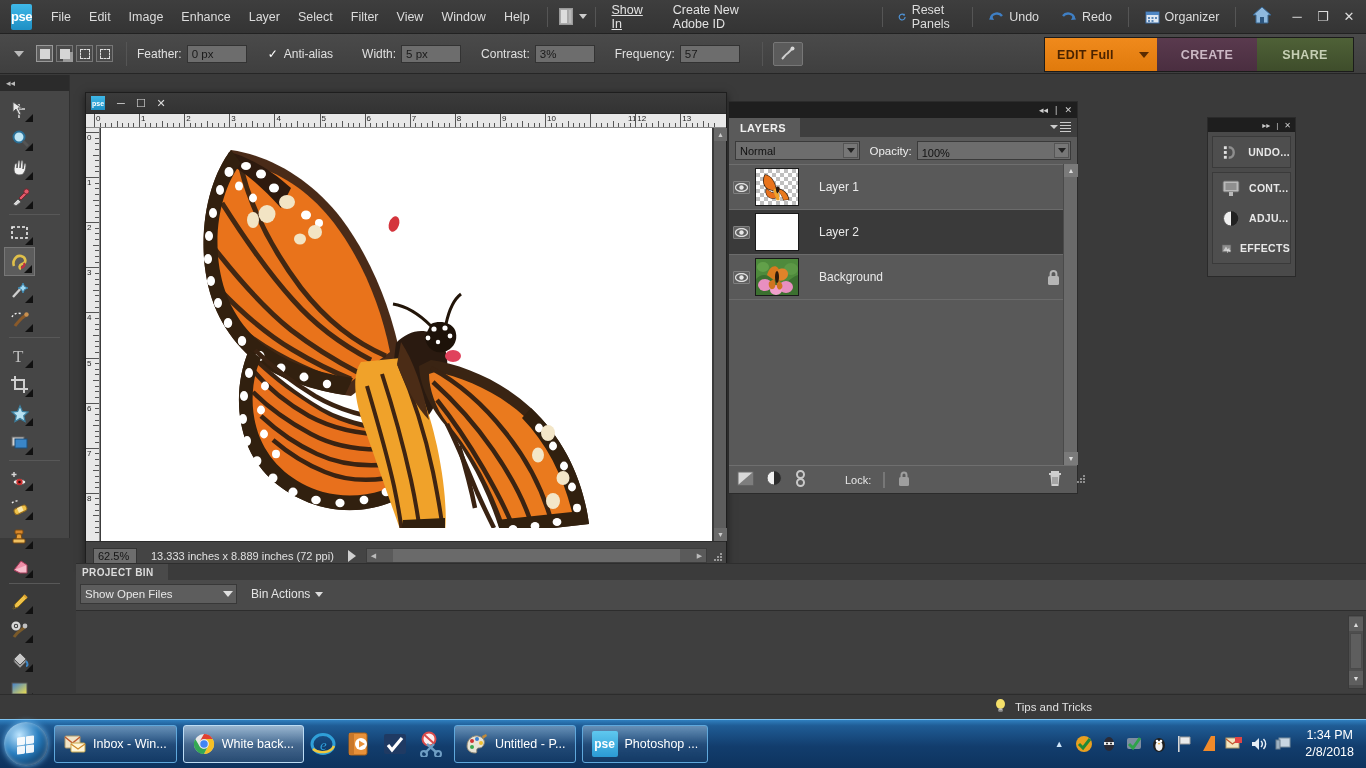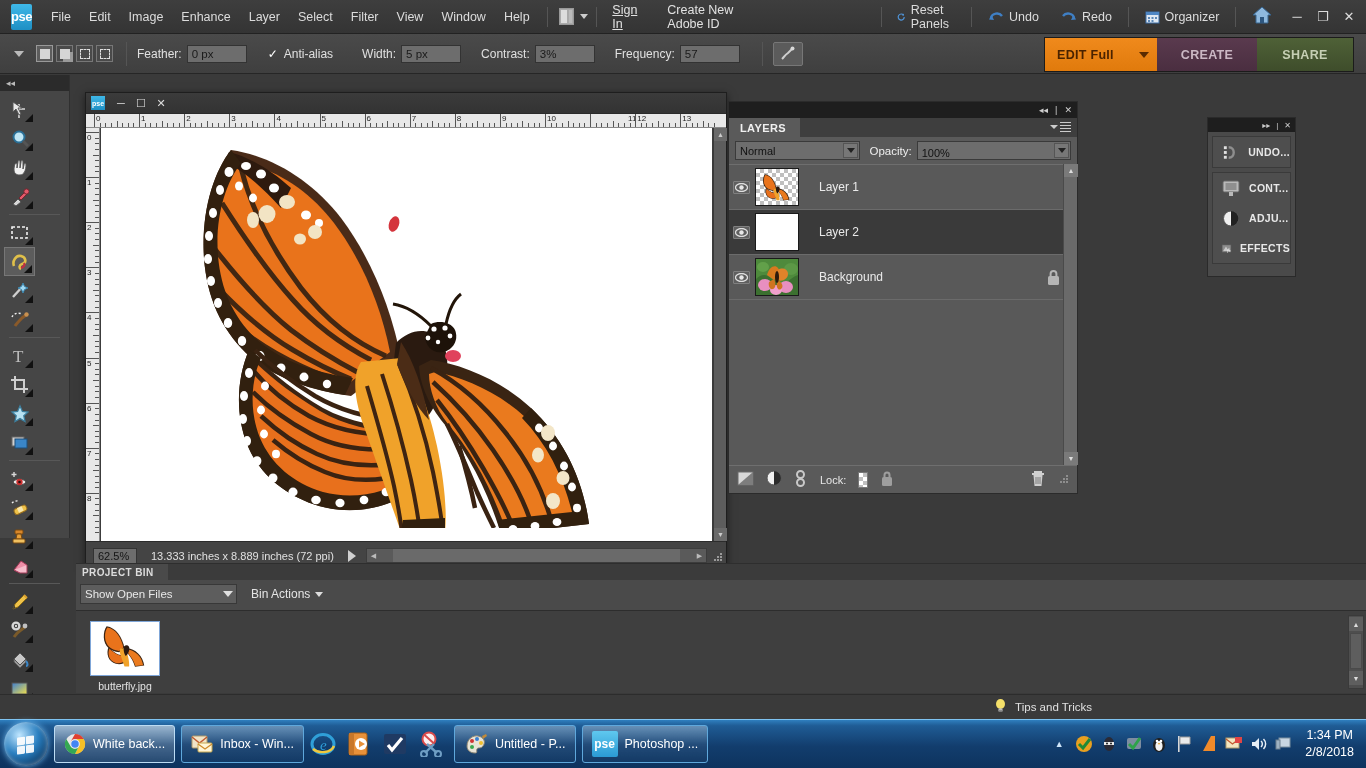--- a/index.html
+++ b/index.html
@@ -263,21 +263,21 @@
       <div class="menu-item">Window</div>
       <div class="menu-item">Help</div>
     </div>
   <div class="mb-sep"></div>
   <div class="layout-btn">
       <i class="a"></i>
       <i class="b"></i>
     </div>
   <div class="caret-dn"></div>
   <div class="mb-sep"></div>
-  <div class="link-txt u">Sign In</div>
+  <div class="link-txt u">Show In</div>
   <div class="link-txt" style="margin-left:14px;">Create New Adobe ID</div>
   <div class="mb-sep" style="margin-left:130px;"></div>
 
   <div class="icon-lbl">
     <svg width="14" height="14" viewBox="0 0 14 14">
       <path d="M11 4a5 5 0 1 0 1 3" fill="none" stroke="#4f93d6" stroke-width="2"></path>
       <path d="M11 1 L11.5 5 L8 4.2 Z" fill="#4f93d6"></path>
     </svg>
     <span>Reset Panels</span>
   </div>
@@ -1060,21 +1060,21 @@
           <circle cx="8" cy="8" r="7" fill="#f0f0f0" stroke="#555"></circle>
           <path d="M8 1 A7 7 0 0 1 8 15 Z" fill="#2b2b2b"></path>
         </svg>
     </span>
     <span>
       <svg width="11" height="17" viewBox="0 0 11 17">
           <rect x="2" y="1" width="7" height="7" rx="3.5" fill="none" stroke="#c9c9c9" stroke-width="2"></rect>
           <rect x="2" y="9" width="7" height="7" rx="3.5" fill="none" stroke="#c9c9c9" stroke-width="2"></rect>
         </svg>
     </span>
-    <span class="lbl" style="margin-left:2px;">Lock:</span>
+    <span class="lbl" style="margin-left:27px;">Lock:</span>
     <span class="checker" style="width:16px;height:16px;border:1px solid #777;display:inline-block;"></span>
     <span>
       <svg width="14" height="17" viewBox="0 0 14 17">
           <rect x="2" y="7" width="10" height="9" rx="1.5" fill="#9e9e9e"></rect>
           <path d="M4.5 7 V5 a2.5 2.5 0 0 1 5 0 V7" fill="none" stroke="#9e9e9e" stroke-width="2"></path>
         </svg>
     </span>
     <span style="margin-left:125px;">
       <svg width="14" height="17" viewBox="0 0 14 17">
           <rect x="3" y="1" width="8" height="2" fill="#d0d0d0"></rect>
@@ -1156,38 +1156,20 @@
     <div class="pb-sel">
       <span>Show Open Files</span>
       <span class="dd"></span>
     </div>
     <div class="pb-actions">
       <span>Bin Actions</span>
       <span style="width:0;height:0;border-left:4px solid transparent;border-right:4px solid transparent;border-top:5px solid #ddd;"></span>
     </div>
   </div>
   <div class="pb-strip">
-    <div class="pb-thumb">
-      <div class="tb">
-        <svg width="68" height="53" viewBox="0 0 68 53">
-          <rect width="68" height="53" fill="#fff"></rect>
-          <g transform="translate(2,2) scale(0.105)">
-            <path d="M130 22 C112 45 100 85 103 130 C106 170 120 200 145 225 C170 248 205 262 250 268 L300 230 C290 180 270 130 240 90 C212 54 172 28 130 22 Z" fill="#3b2413"></path>
-            <path d="M137 34 C122 55 112 90 115 130 C118 167 131 194 153 216 C175 237 207 250 247 256 L289 224 C280 178 261 132 233 95 C208 62 174 40 137 34 Z" fill="#e9731b"></path>
-            <path d="M148 222 C136 250 134 285 146 316 C158 346 184 368 218 378 C254 388 292 380 320 356 L310 300 C280 300 248 294 222 280 C194 264 170 244 148 222 Z" fill="#3b2413"></path>
-            <path d="M156 236 C146 260 145 290 155 316 C166 343 188 362 218 371 C249 379 283 372 308 351 L300 304 C272 304 243 297 219 283 C194 268 173 252 156 236 Z" fill="#e8701c"></path>
-            <path d="M330 232 C360 236 400 252 430 280 C462 310 482 350 488 396 L400 406 C386 360 364 320 340 292 C326 274 318 252 318 238 Z" fill="#3a2413"></path>
-            <path d="M334 244 C362 249 397 264 424 289 C452 316 470 351 477 392 L404 400 C390 358 369 322 347 296 C334 280 328 260 328 246 Z" fill="#ea7a1e"></path>
-            <path d="M300 230 C315 248 328 280 336 318 C344 356 346 386 344 404 L300 404 C288 370 274 330 262 296 C252 266 252 246 260 234 Z" fill="#f0a22a"></path>
-            <path d="M295 215 C305 205 318 200 330 205 C342 210 348 225 346 242 C344 262 330 290 312 305 C300 293 292 262 292 240 Z" fill="#2a1a10"></path>
-          </g>
-        </svg>
-      </div>
-      <div class="cap">butterfly.jpg</div>
-    </div>
     <div class="pb-scroll">
       <div class="a">▲</div>
       <div class="thumbbar checker"></div>
       <div class="a" style="position:absolute;bottom:2px;left:0;right:0;">▼</div>
     </div>
   </div>
 </div>
 
 <div id="tipsbar">
   <span>
@@ -1205,39 +1187,39 @@
     <svg width="22" height="22" viewBox="0 0 22 22">
       <g fill="#ffffff" opacity=".92" transform="skewY(-8) translate(0,3)">
         <rect x="2" y="2" width="8" height="8" rx="1"></rect>
           <rect x="11" y="2" width="8" height="8" rx="1"></rect>
         <rect x="2" y="11" width="8" height="8" rx="1"></rect>
           <rect x="11" y="11" width="8" height="8" rx="1"></rect>
       </g>
     </svg>
   </div>
 
+  <div class="tb-btn">
+    <svg width="22" height="20" viewBox="0 0 22 20">
+      <rect x="1" y="2" width="15" height="12" rx="1" fill="#f0e4c8" stroke="#b09a6a"></rect>
+      <path d="M1 3 L8.5 9 L16 3" fill="none" stroke="#c05a30" stroke-width="1.4"></path>
+      <rect x="7" y="9" width="14" height="9" rx="1" fill="#fff6d8" stroke="#c8a850"></rect>
+      <path d="M7 10 L14 15 L21 10" fill="none" stroke="#d08b2c" stroke-width="1.3"></path>
+    </svg>
+    <span>Inbox - Win...</span>
+  </div>
+
   <div class="tb-btn act">
     <svg width="22" height="22" viewBox="0 0 22 22">
       <circle cx="11" cy="11" r="10" fill="#e8e8e8"></circle>
       <path d="M11 1 A10 10 0 0 1 19.7 6 L11 6 A5 5 0 0 0 6.7 8.5 Z" fill="#e04030"></path>
       <path d="M19.7 6 A10 10 0 0 1 11 21 L15 13 A5 5 0 0 0 11 6 Z" fill="#f5c026"></path>
       <path d="M11 21 A10 10 0 0 1 2.3 6 L6.7 13.5 A5 5 0 0 0 15 13 Z" fill="#34a853"></path>
       <circle cx="11" cy="11" r="4.3" fill="#4285f4" stroke="#e8e8e8" stroke-width="1.1"></circle>
     </svg>
     <span>White back...</span>
-  </div>
-
-  <div class="tb-btn">
-    <svg width="22" height="20" viewBox="0 0 22 20">
-      <rect x="1" y="2" width="15" height="12" rx="1" fill="#f0e4c8" stroke="#b09a6a"></rect>
-      <path d="M1 3 L8.5 9 L16 3" fill="none" stroke="#c05a30" stroke-width="1.4"></path>
-      <rect x="7" y="9" width="14" height="9" rx="1" fill="#fff6d8" stroke="#c8a850"></rect>
-      <path d="M7 10 L14 15 L21 10" fill="none" stroke="#d08b2c" stroke-width="1.3"></path>
-    </svg>
-    <span>Inbox - Win...</span>
   </div>
 
   <div class="tb-icon">
     <svg width="28" height="26" viewBox="0 0 28 26">
       <ellipse cx="14" cy="13" rx="11" ry="9.5" fill="none" stroke="#2f9fd8" stroke-width="3"></ellipse>
       <path d="M4 18 C10 23 22 22 25 15" fill="none" stroke="#f2c83c" stroke-width="2.4"></path>
       <text x="11" y="19" font-size="15" font-family="Liberation Serif, serif" font-style="italic" fill="#2f9fd8">e</text>
     </svg>
   </div>
   <div class="tb-icon">

